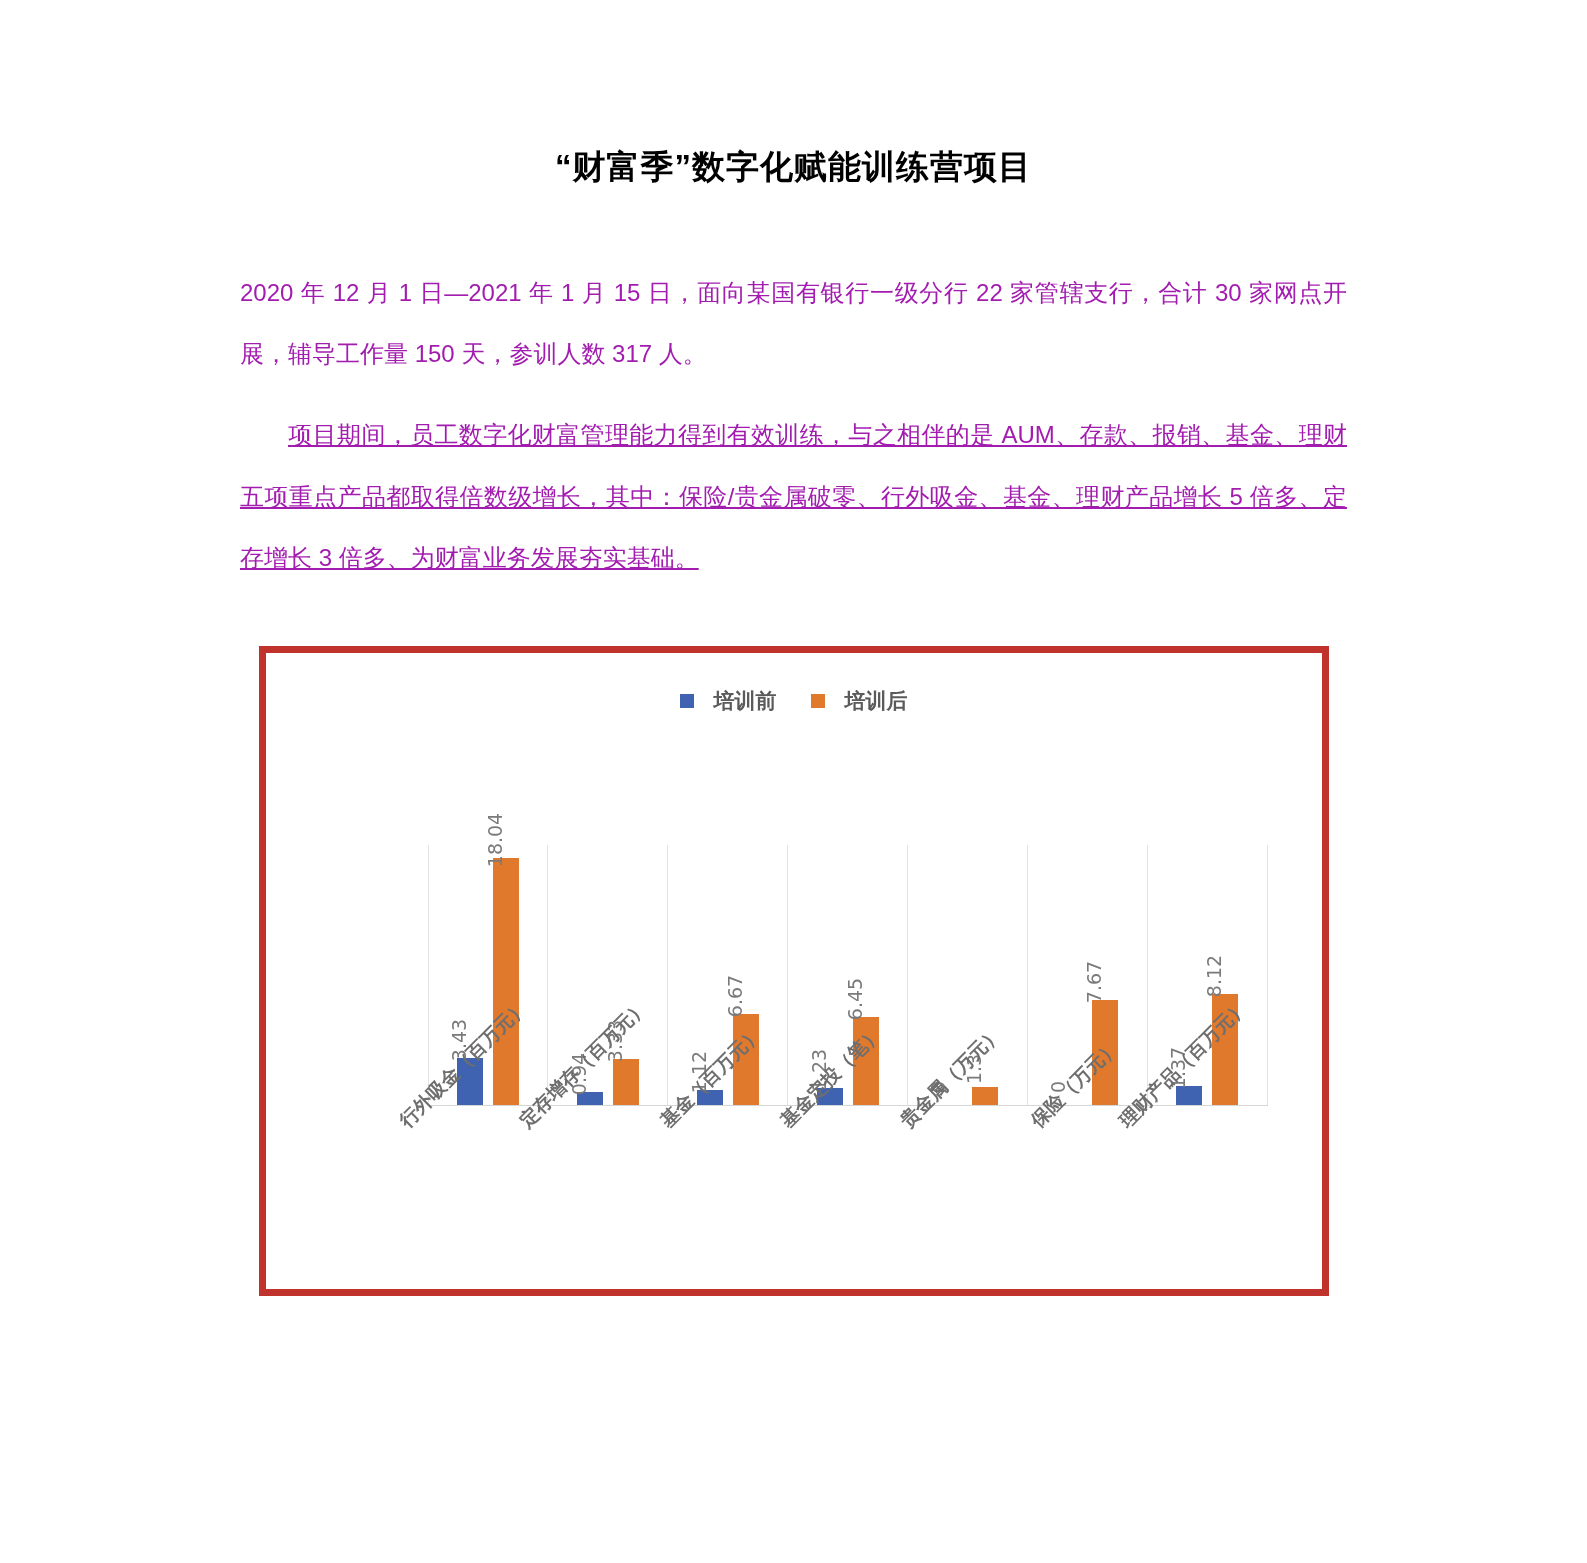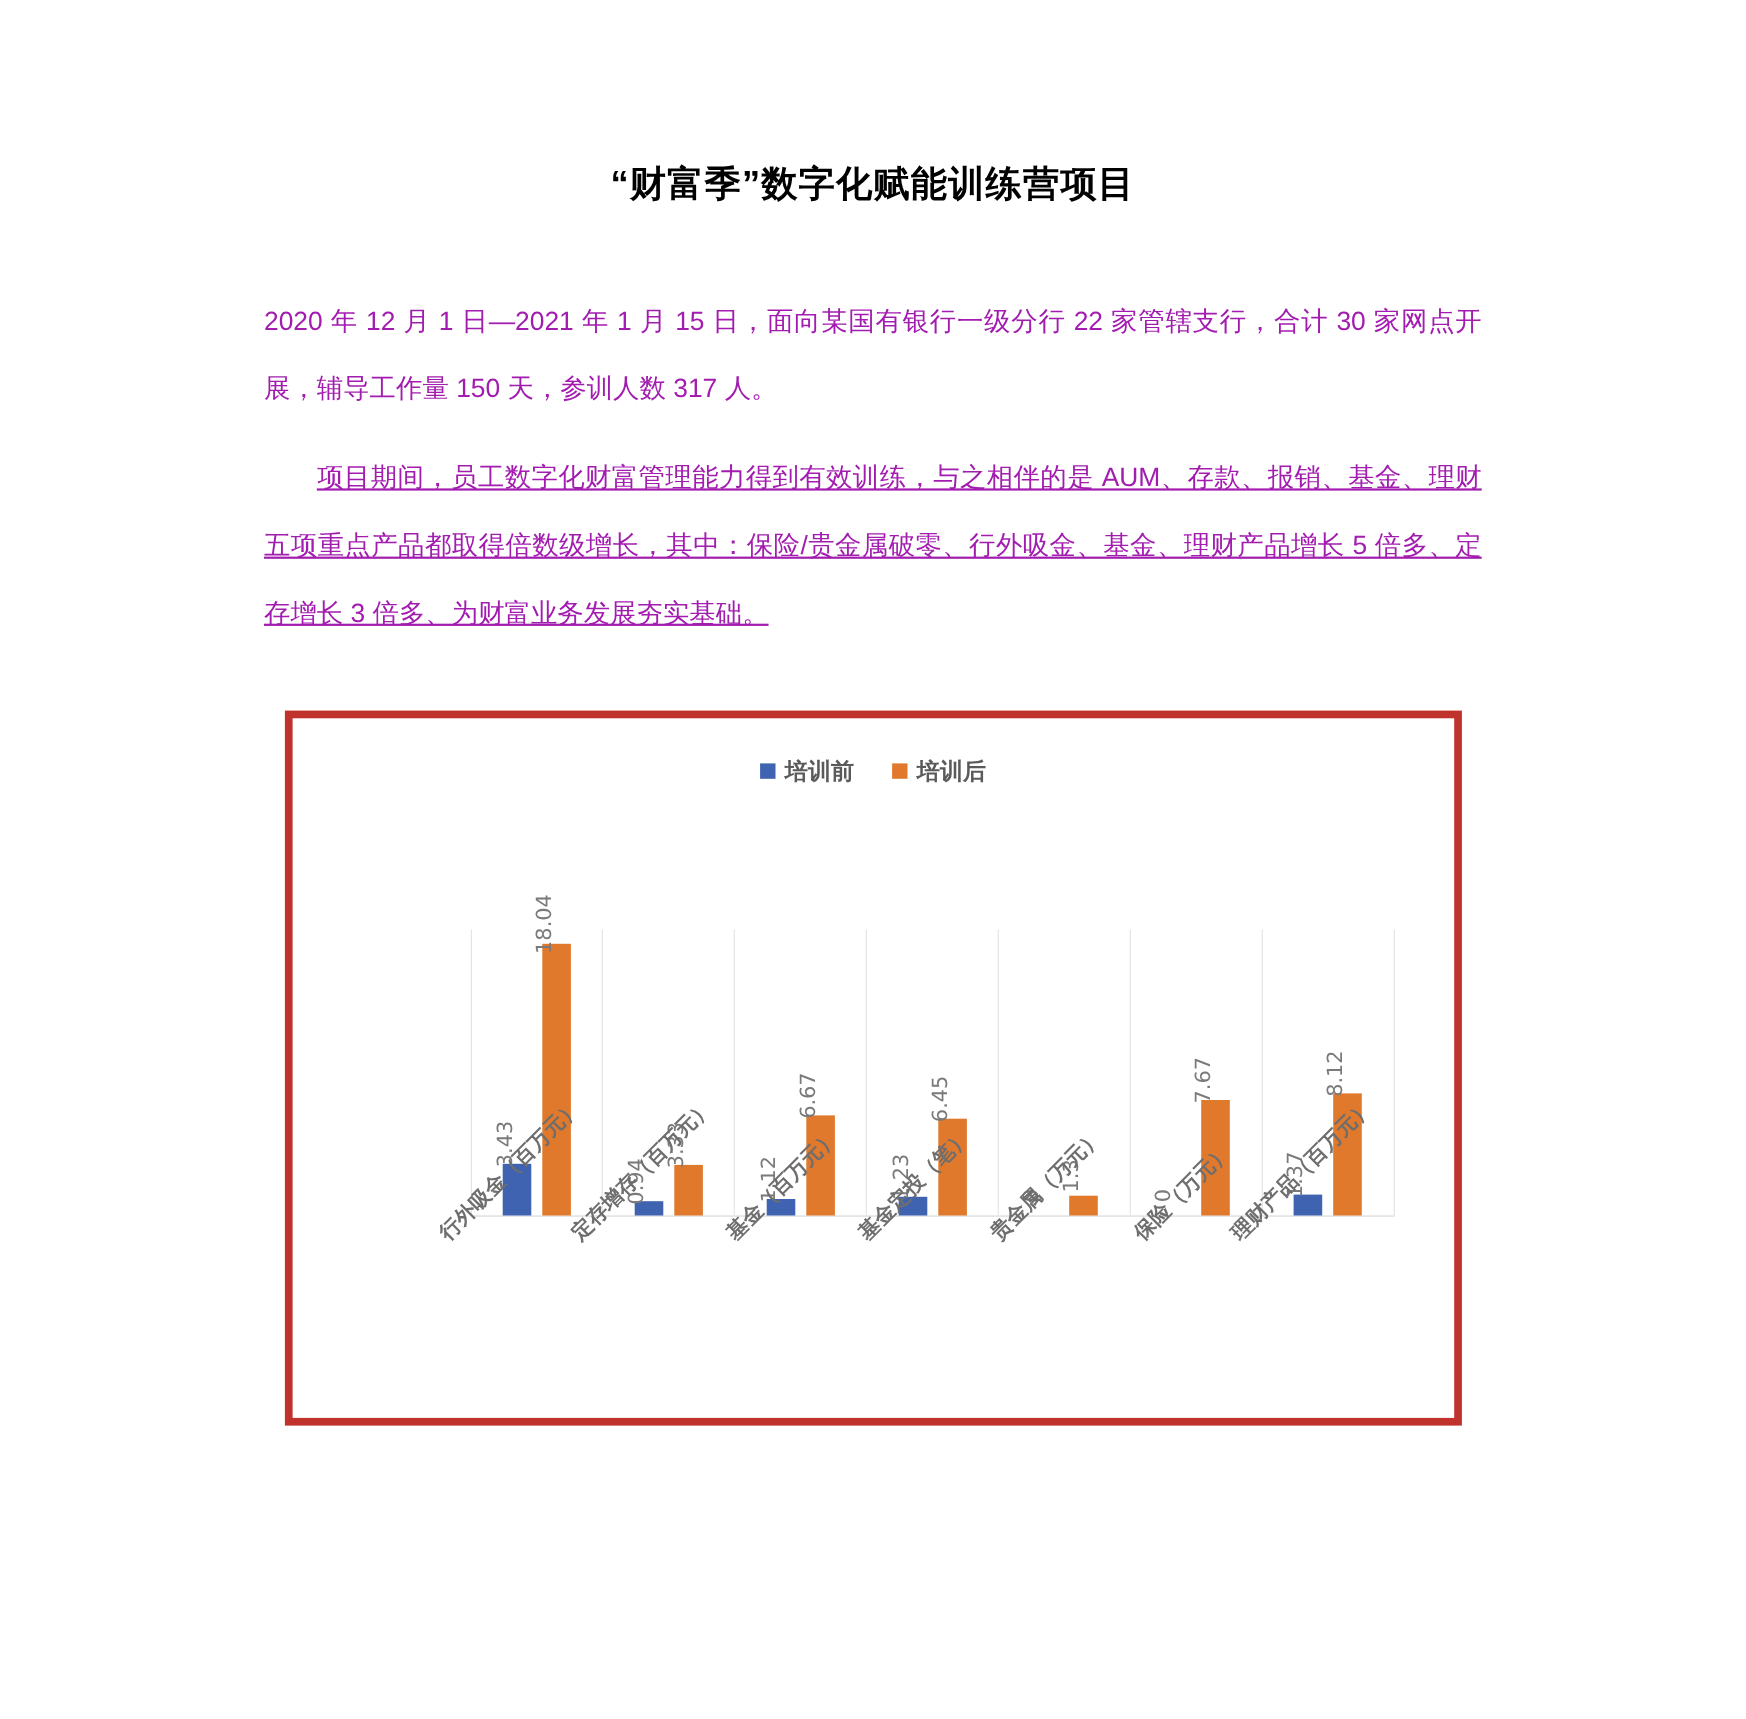--- a/index.html
+++ b/index.html
@@ -69,21 +69,21 @@
   .legend {
     display: flex;
     justify-content: center;
     gap: 34px;
     margin-top: 22px;
     align-items: center;
   }
   .legend-item {
     display: flex;
     align-items: center;
-    gap: 9px;
+    gap: 20px;
     font-size: 21px;
     color: #5a5a5a;
     font-weight: bold;
     font-family: "DejaVu Sans", sans-serif;
   }
   .legend-swatch {
     width: 14px;
     height: 14px;
     display: inline-block;
   }

